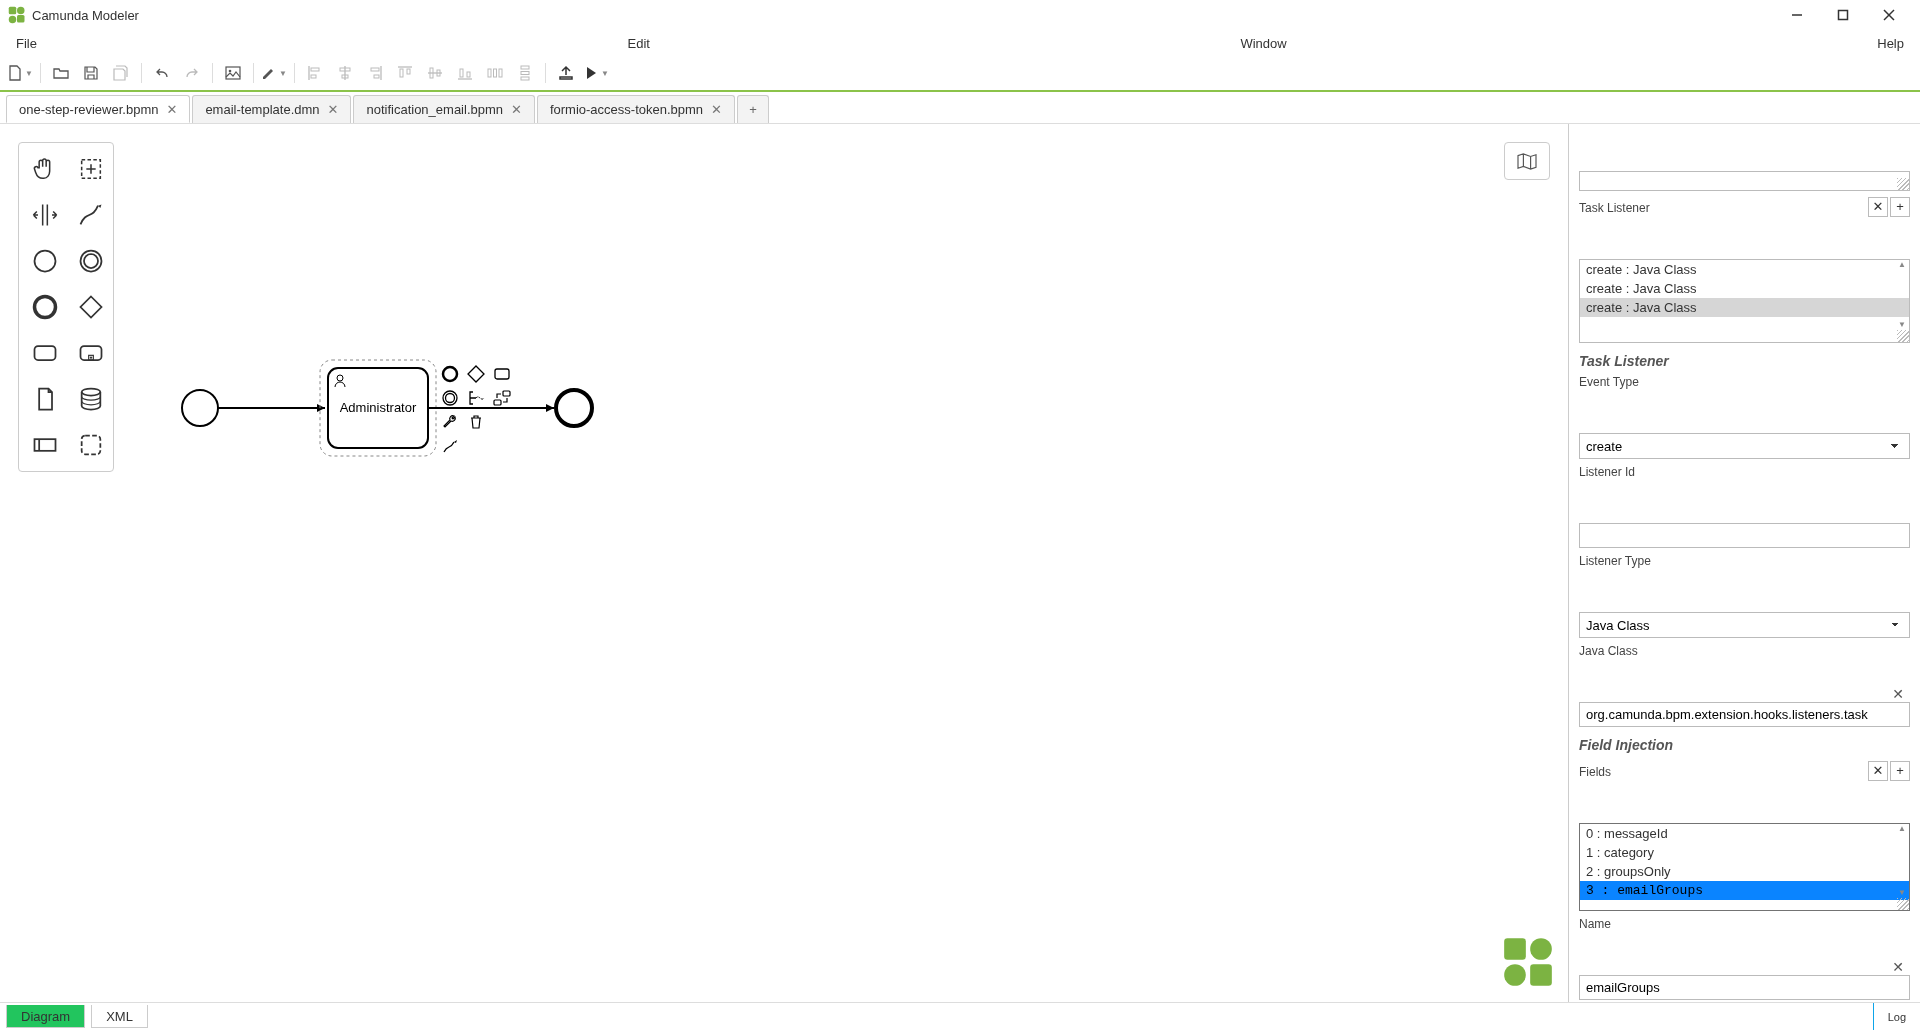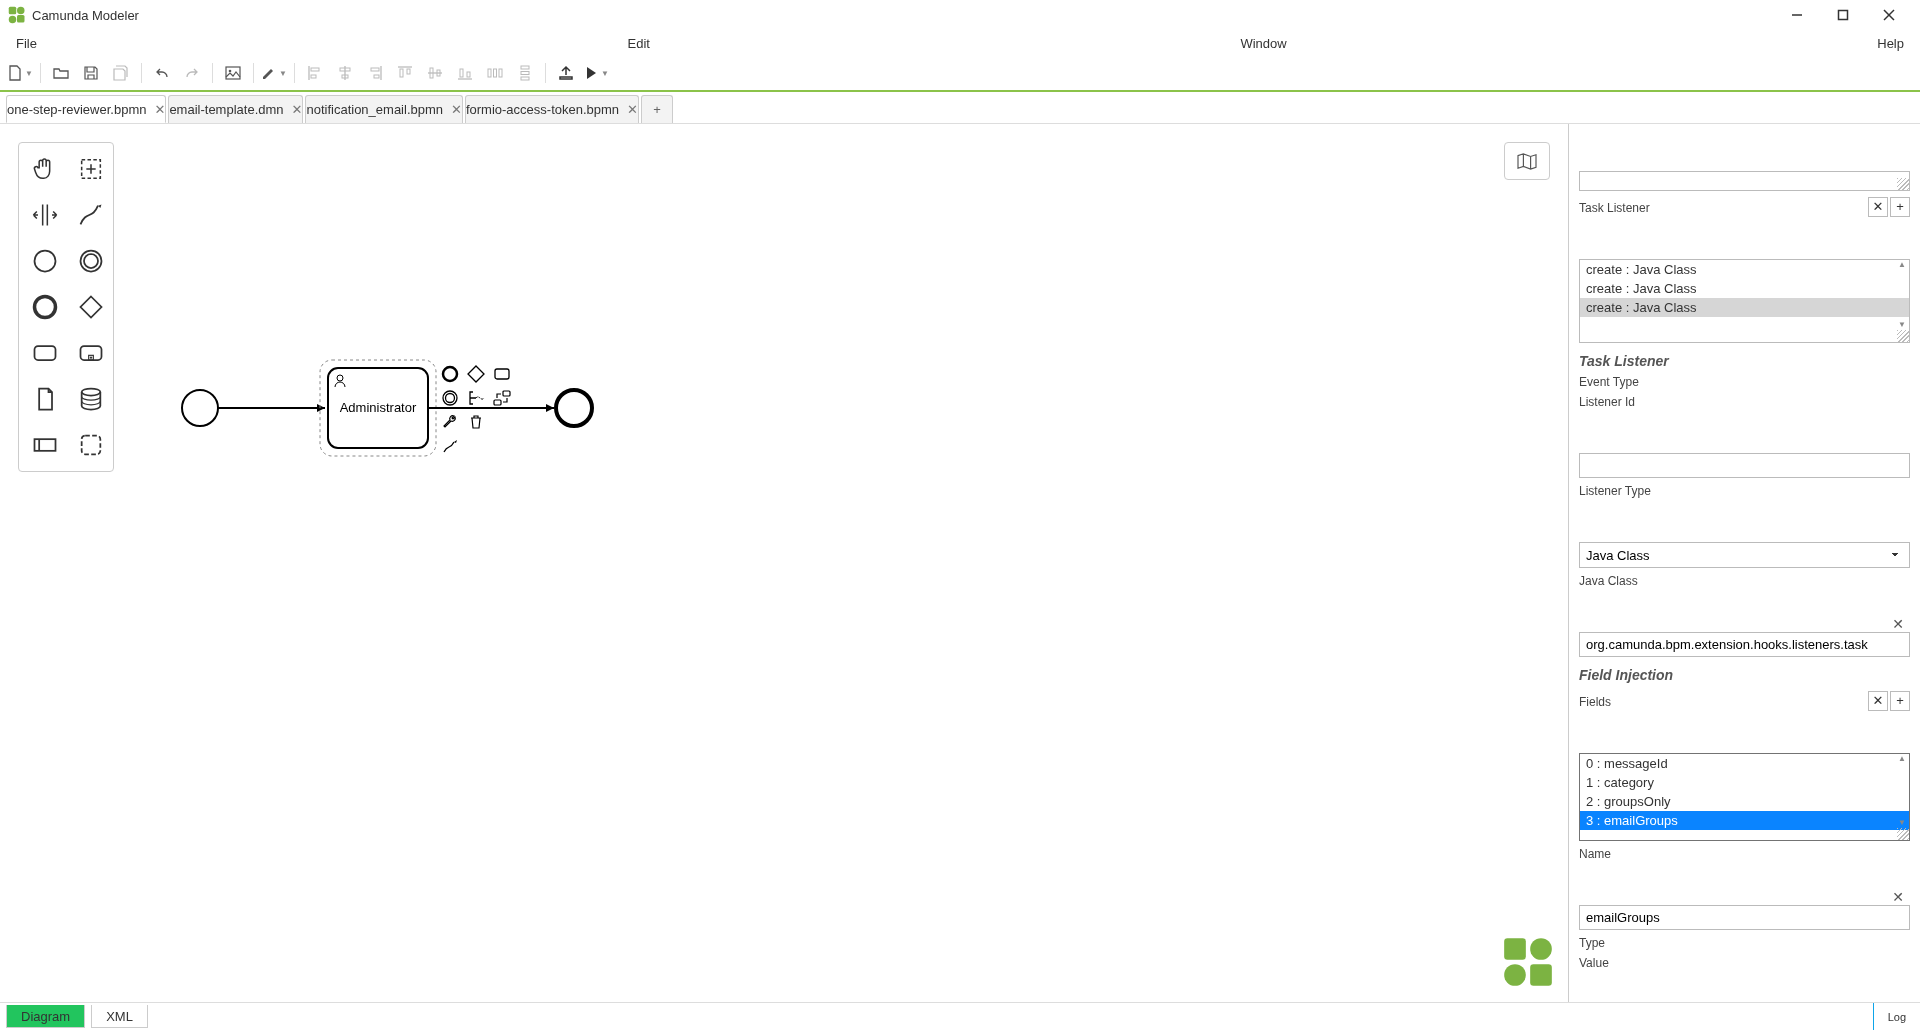--- a/index.html
+++ b/index.html
@@ -19,21 +19,21 @@
 
 .toolbar { height: 36px; display: flex; align-items: center; padding: 0 6px; gap: 2px; border-bottom: 2px solid #8bc34a; }
 .tbtn { width: 28px; height: 28px; display: flex; align-items: center; justify-content: center; cursor: pointer; border-radius: 2px; color: #555; }
 .tbtn.dim { opacity: 0.4; }
 .tbtn svg { width: 16px; height: 16px; }
 .tbtn .caret { font-size: 8px; margin-left: 2px; color: #888; }
 .tsep { width: 1px; height: 20px; background: #ddd; margin: 0 4px; }
 
 
 .tabbar { height: 32px; display: flex; align-items: flex-end; background: #fff; border-bottom: 1px solid #ddd; padding: 0 6px; gap: 2px; }
-.tab { height: 28px; padding: 0 0; display: flex; align-items: center; gap: 8px; border: 1px solid #ccc; border-bottom: none; background: #f3f3f3; cursor: pointer; font-size: 13px; border-top-left-radius: 3px; border-top-right-radius: 3px; }
+.tab { height: 28px; padding: 0 12px; display: flex; align-items: center; gap: 8px; border: 1px solid #ccc; border-bottom: none; background: #f3f3f3; cursor: pointer; font-size: 13px; border-top-left-radius: 3px; border-top-right-radius: 3px; }
 .tab.active { background: #fff; border-bottom: 1px solid #fff; position: relative; z-index: 2; }
 .tab .close { color: #777; cursor: pointer; font-size: 13px; line-height: 1; }
 .tab.add { width: 32px; justify-content: center; color: #666; }
 
 
 .main { display: flex; height: calc(100% - 30px - 26px - 36px - 32px - 28px); }
 .canvas-wrap { flex: 1; position: relative; background: #fff; }
 .palette { position: absolute; top: 18px; left: 18px; width: 96px; border: 1px solid #ccc; background: #fff; display: grid; grid-template-columns: 1fr 1fr; padding: 6px; gap: 6px; border-radius: 4px; }
 .palette .pcell { width: 40px; height: 40px; display: flex; align-items: center; justify-content: center; cursor: pointer; }
 .palette .pcell svg { width: 28px; height: 28px; }
@@ -60,21 +60,21 @@
 .label-row { display: flex; align-items: center; }
 .label-row .label { flex: 1; margin: 6px 0 3px 0; }
 .sq-btn { width: 20px; height: 20px; border: 1px solid #bbb; display: flex; align-items: center; justify-content: center; cursor: pointer; font-size: 13px; color: #333; margin-left: 2px; background: #fff; }
 .input, .select, .listbox { width: 100%; border: 1px solid #bbb; background: #fff; font-size: 13px; padding: 4px 6px; margin-top: 41px; }
 .select { height: 26px; appearance: none; background-image: linear-gradient(45deg, transparent 50%, #333 50%), linear-gradient(135deg, #333 50%, transparent 50%); background-position: calc(100% - 14px) 10px, calc(100% - 10px) 10px; background-size: 4px 4px, 4px 4px; background-repeat: no-repeat; }
 .clear-x { position: absolute; right: 6px; top: 50%; transform: translateY(-50%); cursor: pointer; color: #555; font-size: 14px; }
 .field-wrap { position: relative; }
 .listbox { padding: 0; overflow: hidden; }
 .listbox .row { padding: 2px 6px; cursor: pointer; font-size: 13px; }
 .listbox .row.selected-grey { background: #d6d6d6; }
-.listbox .row.selected-blue { background: #0a84ff; color: #ffffff; }
+.listbox .row.selected-blue { background: #0a84ff; color: #000000; font-family: Liberation Mono, monospace; }
 .listbox.orange { border: 1px solid #737373; }
 .listwrap { position: relative; }
 .list-resize { position: absolute; right: 1px; bottom: 1px; width: 12px; height: 12px; background: repeating-linear-gradient(135deg, #bbb 0, #bbb 1px, transparent 1px, transparent 3px); cursor: se-resize; }
 
 
 .footer { height: 28px; border-top: 1px solid #ddd; display: flex; align-items: stretch; }
 .ftab { padding: 0 14px; display: flex; align-items: center; border: 1px solid #ccc; border-top: none; margin-left: 6px; cursor: pointer; font-size: 13px; background: #fff; margin-top: 2px; margin-bottom: 2px; }
 .ftab.active { background: #22c55e; }
 .footer .spacer { flex: 1; }
 .footer .log { padding: 0 14px; display: flex; align-items: center; border-left: 1px solid #0ea5e9; cursor: pointer; font-size: 11px; text-align: right; }
@@ -467,20 +467,23 @@
             <span class="arr">▲</span>
             <span class="arr">▼</span>
           </div>
         <div class="list-resize"></div>
       </div>
 
       
       <div class="section-title">Task Listener</div>
 
       <div class="label">Event Type</div>
+      <select class="select">
+        <option>create</option>
+      </select>
 
       <div class="label">Listener Id</div>
       <input class="input" value="" style="">
 
       <div class="label">Listener Type</div>
       <select class="select">
         <option>Java Class</option>
       </select>
 
       <div class="label">Java Class</div>

